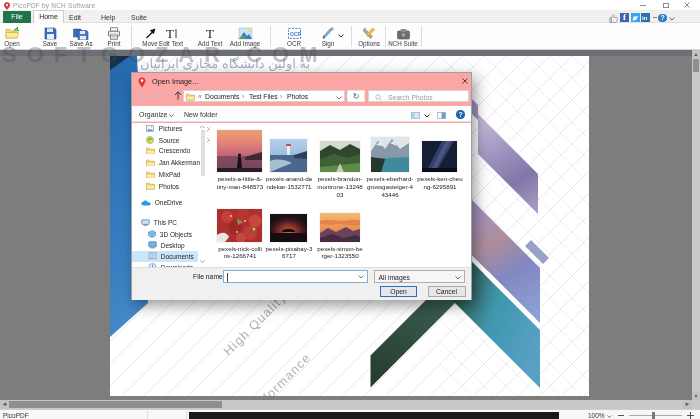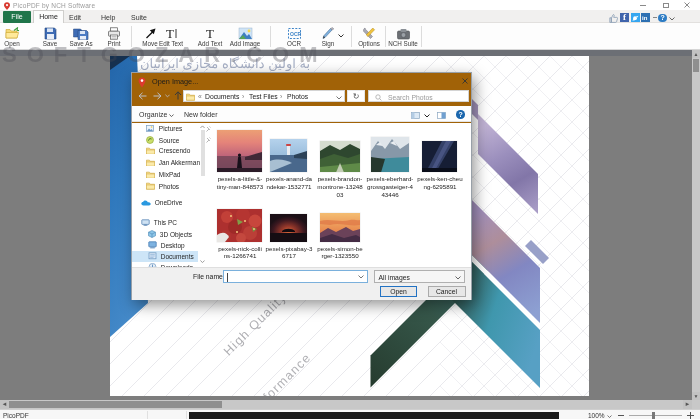--- a/index.html
+++ b/index.html
@@ -41,21 +41,21 @@
 font-size:6px;line-height:8.5px;text-align:center;}
 #vscroll{left:692px;top:50px;width:8px;height:358.5px;background:#c8c8c8;}
 #vthumb{left:1px;top:9px;width:6px;height:13px;background:#8f8f8f;position:absolute;}
 .varr{position:absolute;left:0;width:8px;height:8px;background:#c2c2c2;color:#555;
 font-size:5px;line-height:8px;text-align:center;}
 
 #statusbar{left:0;top:408.5px;width:700px;height:10.5px;background:#f7f7f7;border-top:1px solid #cfcfcf;}
 #statusbar .sep{position:absolute;top:1px;width:1px;height:9px;background:#e0e0e0;}
 #blackbar{left:189px;top:412px;width:370px;height:7px;background:#191919;}
 
-#dialog{left:131px;top:71.5px;width:341px;height:228px;background:#a16207;border:1px solid #98a0a8;
+#dialog{left:131px;top:71.5px;width:341px;height:228px;background:#fca5a5;border:1px solid #98a0a8;
 box-shadow:3px 5px 14px rgba(0,0,0,0.42);}
 #dnav{position:absolute;left:0;top:16px;width:339px;height:15px;}
 #dcrumb{position:absolute;left:51px;top:1px;width:162px;height:12.5px;background:#fff;
 border:1px solid #d4d4d4;font-size:6.8px;color:#222;}
 #dsearch{position:absolute;left:236px;top:1px;width:101px;height:12.5px;background:#fff;
 border:1px solid #d4d4d4;font-size:6.8px;color:#9a9a9a;}
 #drefresh{position:absolute;left:215px;top:1px;width:18px;height:12.5px;border:1px solid #e7e7e7;
 background:#fff;color:#555;font-size:8px;text-align:center;line-height:12px;}
 #dtools{position:absolute;left:0;top:33px;width:339px;height:16px;background:#fdfdfd;
 border-bottom:1px solid #e4e4e4;font-size:7px;color:#333;}

